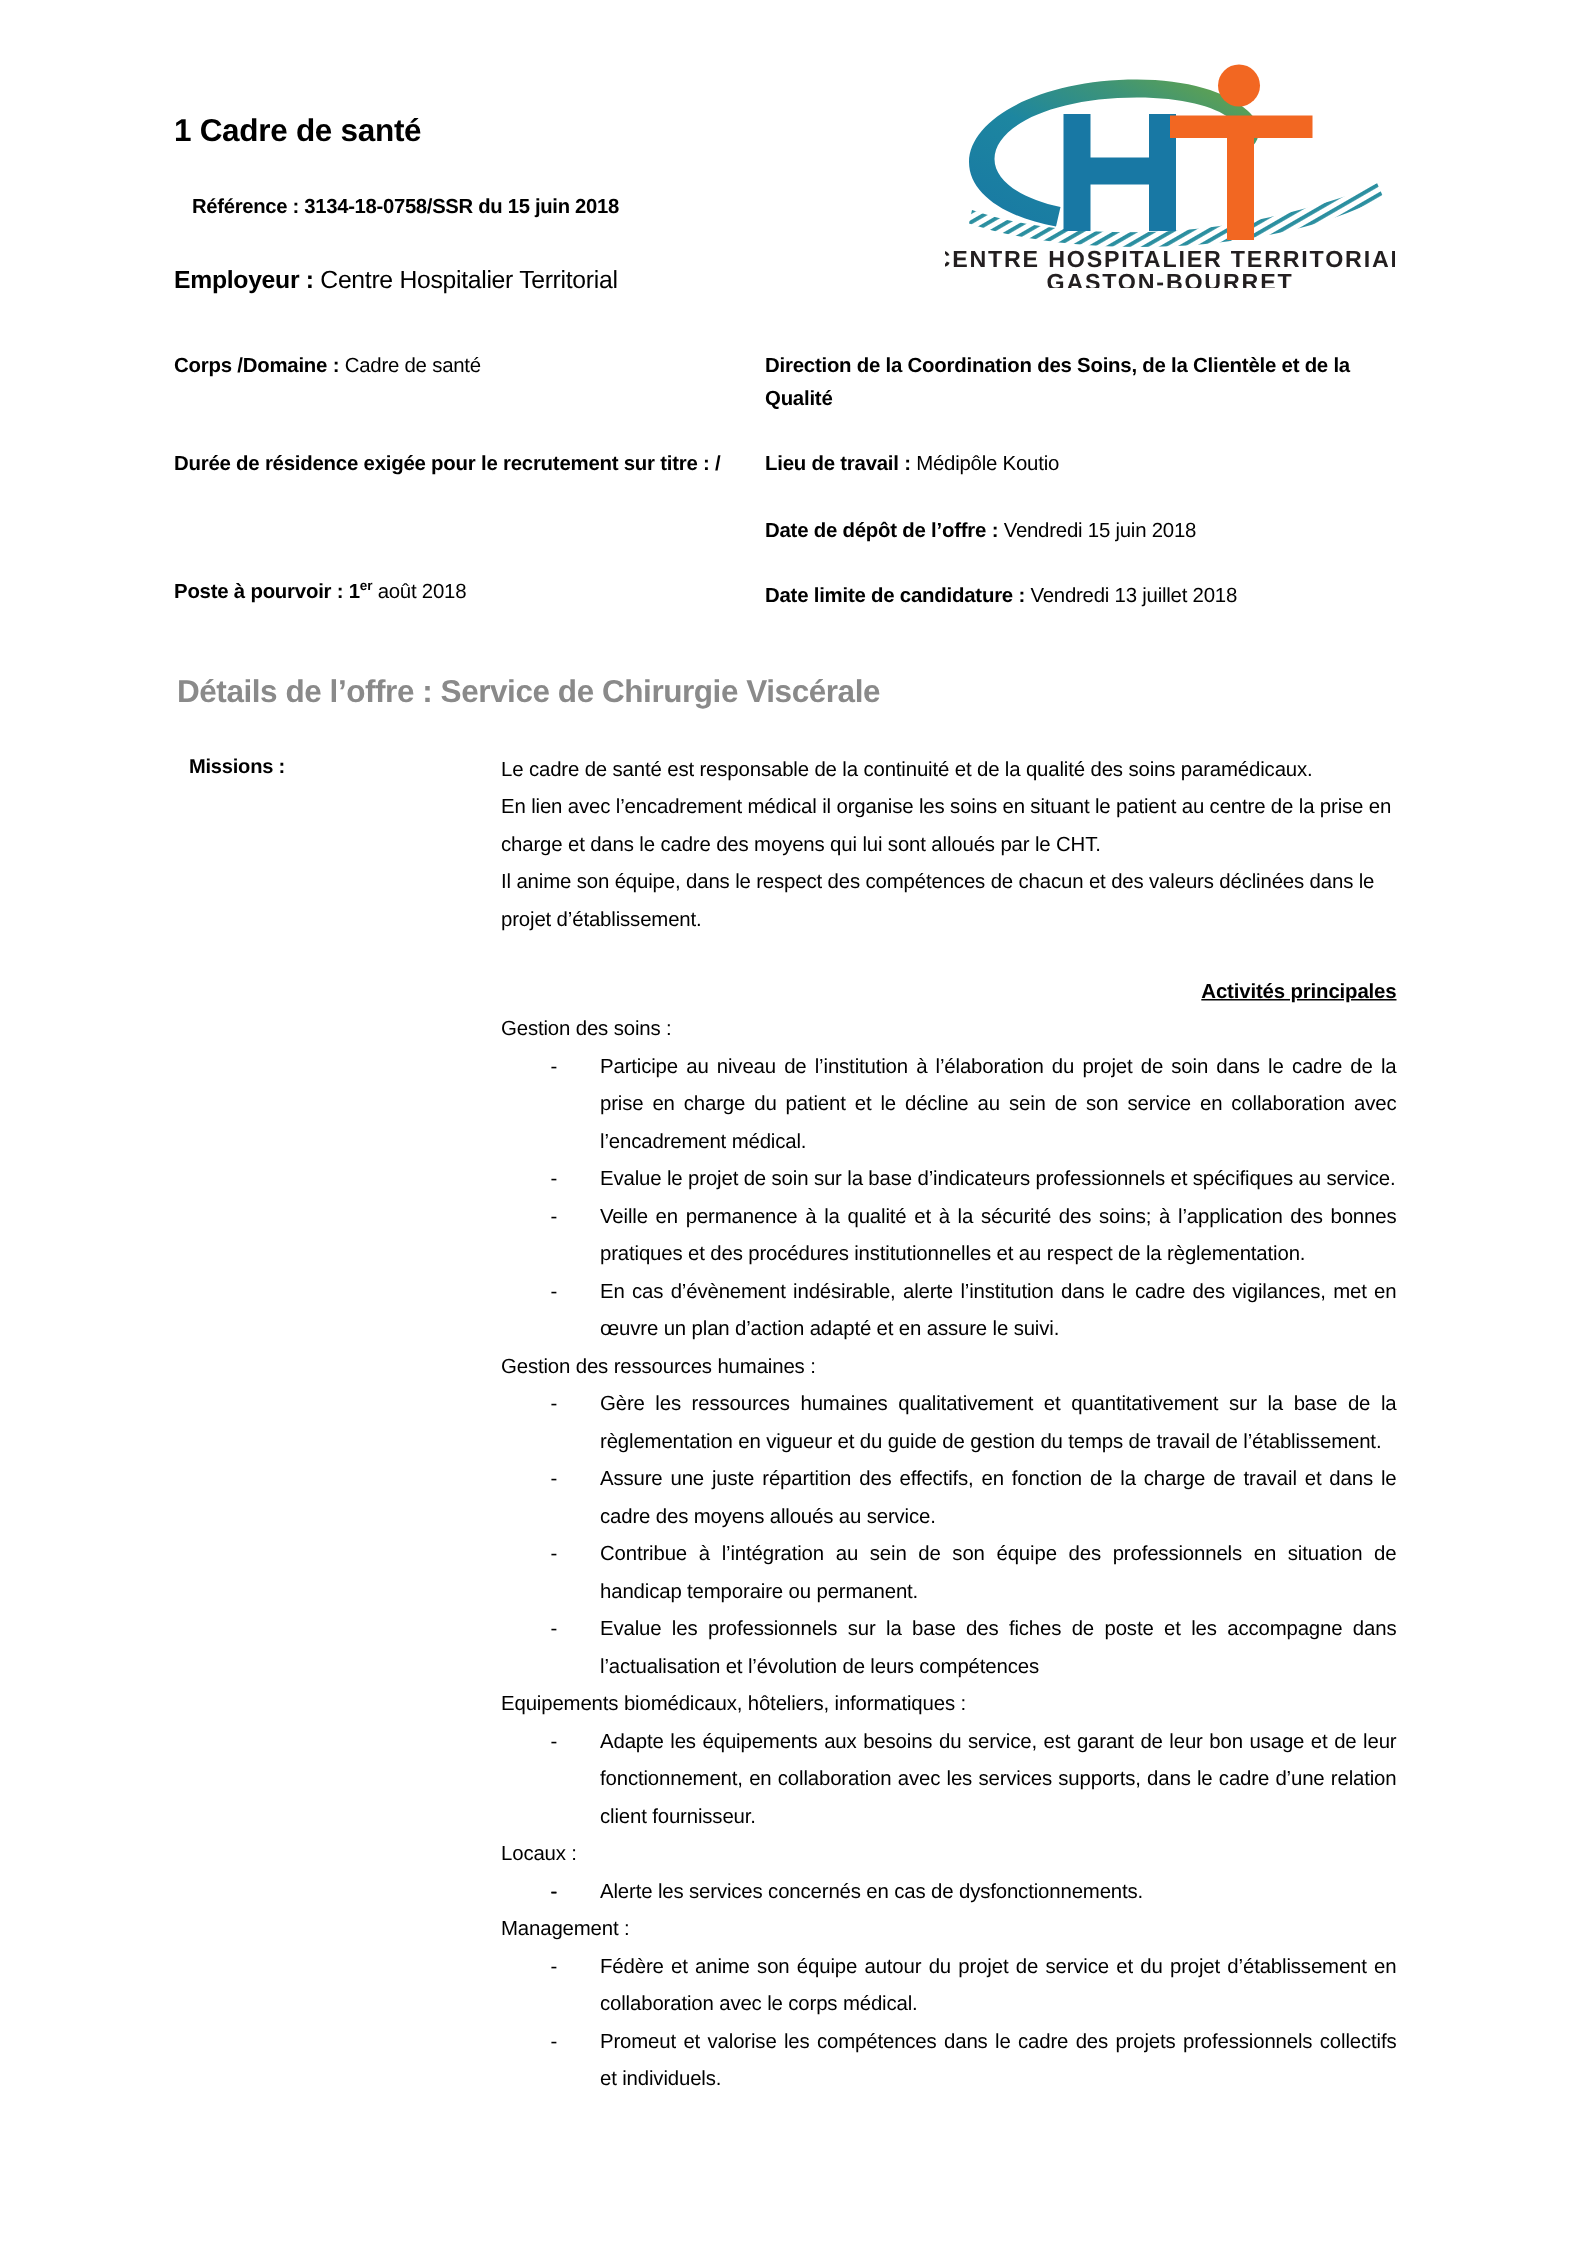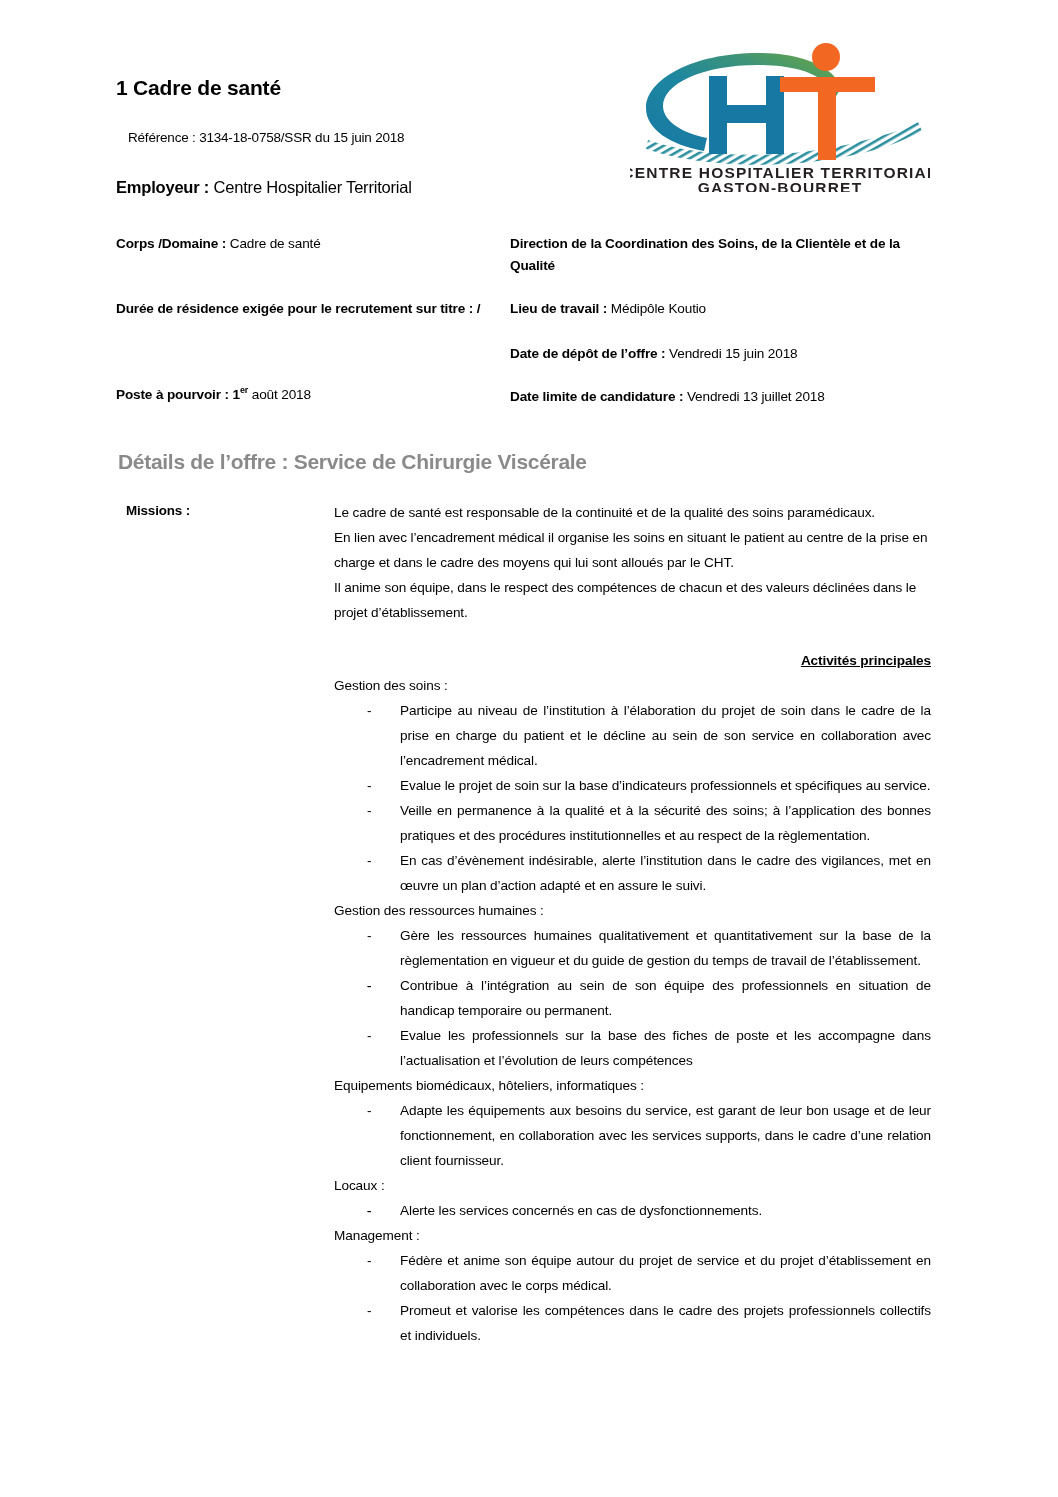--- a/index.html
+++ b/index.html
@@ -35,21 +35,21 @@
     font-size: 21px;
     font-weight: bold;
     letter-spacing: -0.2px;
     color: #000;
   }
   .doc-ref {
     position: absolute;
     left: 116px;
     top: 130px;
     font-size: 13.5px;
-    font-weight: normal;
+    font-weight: bold;
     letter-spacing: -0.2px;
     padding-left: 12px;
   }
   .doc-employer {
     position: absolute;
     left: 116px;
     top: 178px;
     font-size: 16.5px;
     letter-spacing: -0.2px;
   }
@@ -280,21 +280,21 @@
       <ul class="bullets">
         <li><span class="dash">-</span><span>Participe au niveau de l’institution à l’élaboration du projet de soin dans le cadre de la prise en charge du patient et le décline au sein de son service en collaboration avec l’encadrement médical.</span></li>
         <li><span class="dash">-</span><span>Evalue le projet de soin sur la base d’indicateurs professionnels et spécifiques au service.</span></li>
         <li><span class="dash">-</span><span>Veille en permanence à la qualité et à la sécurité des soins; à l’application des bonnes pratiques et des procédures institutionnelles et au respect de la règlementation.</span></li>
         <li><span class="dash">-</span><span>En cas d’évènement indésirable, alerte l’institution dans le cadre des vigilances, met en œuvre un plan d’action adapté et en assure le suivi.</span></li>
       </ul>
 
       <p class="group-title">Gestion des ressources humaines :</p>
       <ul class="bullets">
         <li><span class="dash">-</span><span>Gère les ressources humaines qualitativement et quantitativement sur la base de la règlementation en vigueur et  du guide de gestion du temps de travail de l’établissement.</span></li>
-        <li><span class="dash">-</span></li>
+        <li><span class="dash">-</span><span>Assure une juste répartition des effectifs, en fonction de la charge de travail et dans le cadre des moyens alloués au service.</span></li>
         <li><span class="dash">-</span><span>Contribue à l’intégration au sein de son équipe des professionnels en situation de handicap temporaire ou permanent.</span></li>
         <li><span class="dash">-</span><span>Evalue les professionnels sur la base des fiches de poste et les accompagne dans l’actualisation et l’évolution de leurs compétences</span></li>
       </ul>
 
       <p class="group-title">Equipements biomédicaux, hôteliers, informatiques :</p>
       <ul class="bullets">
         <li><span class="dash">-</span><span>Adapte les équipements aux besoins du service, est garant de leur bon usage et de leur fonctionnement, en collaboration avec les services supports, dans le cadre d’une relation client fournisseur.</span></li>
       </ul>
 
       <p class="group-title">Locaux :</p>

